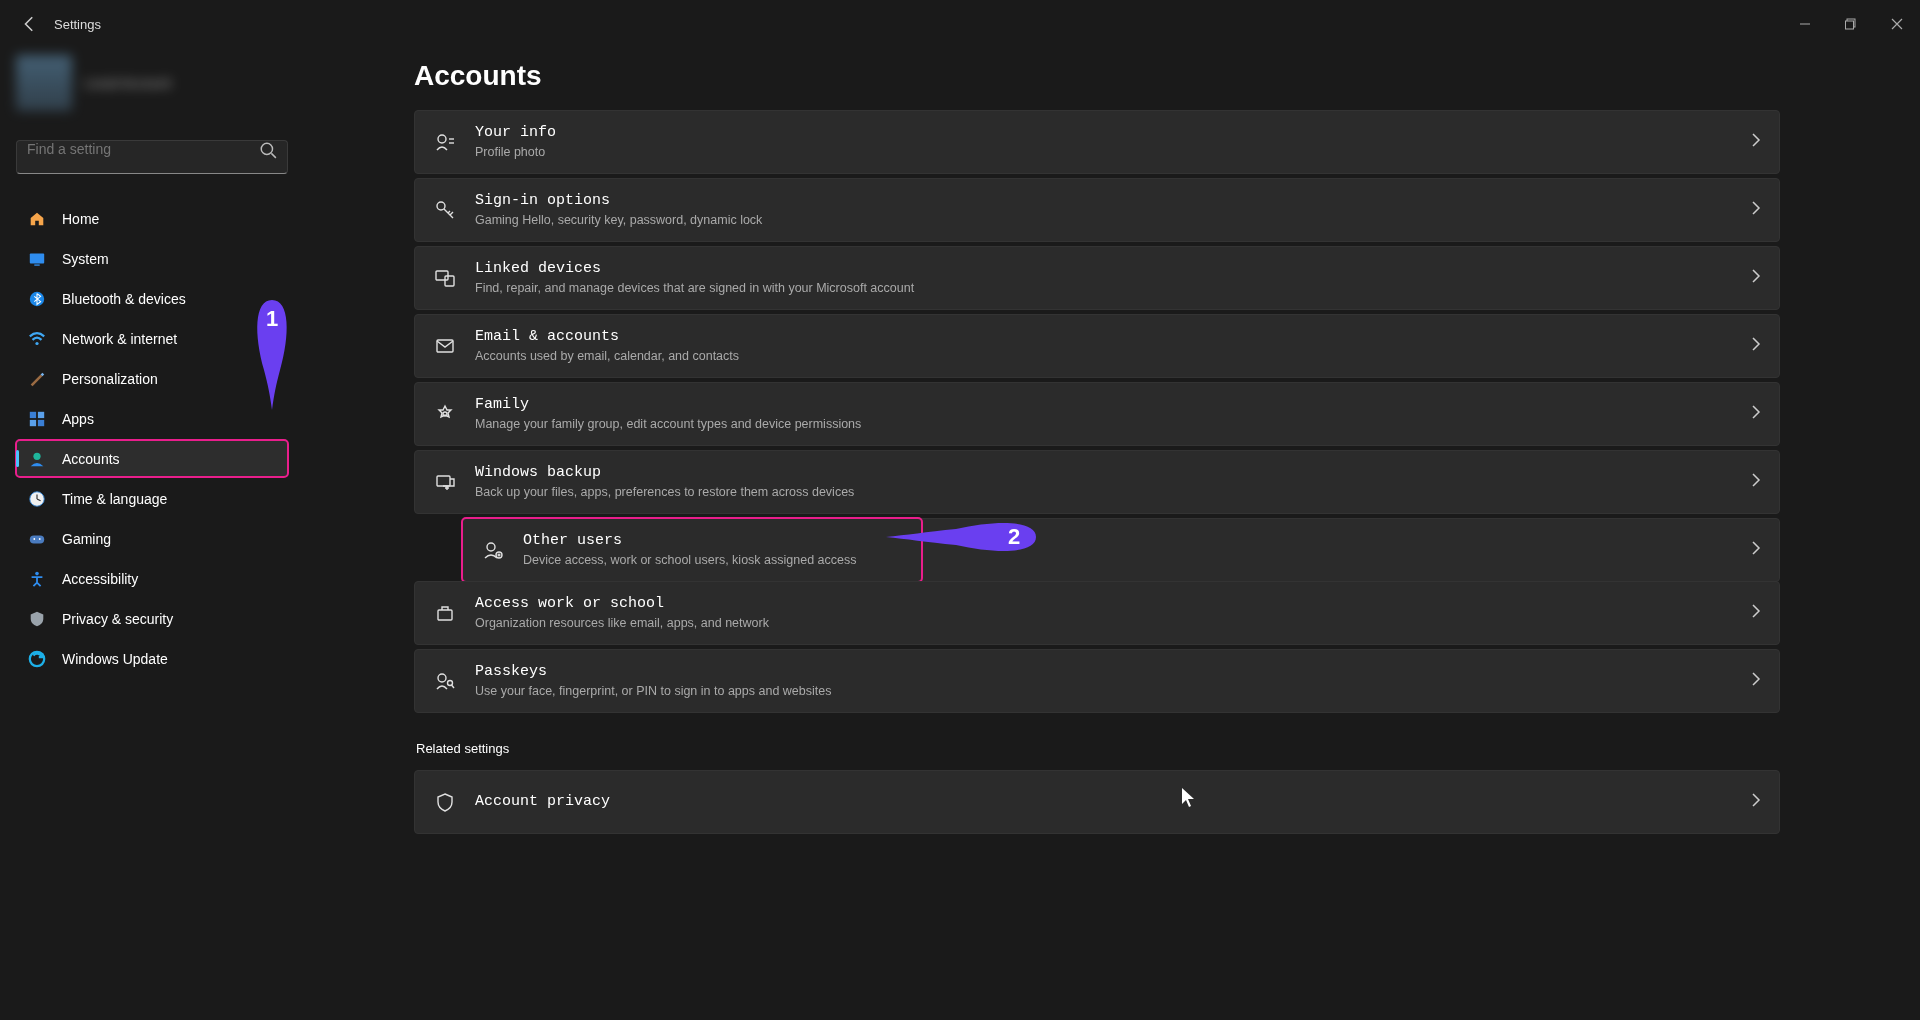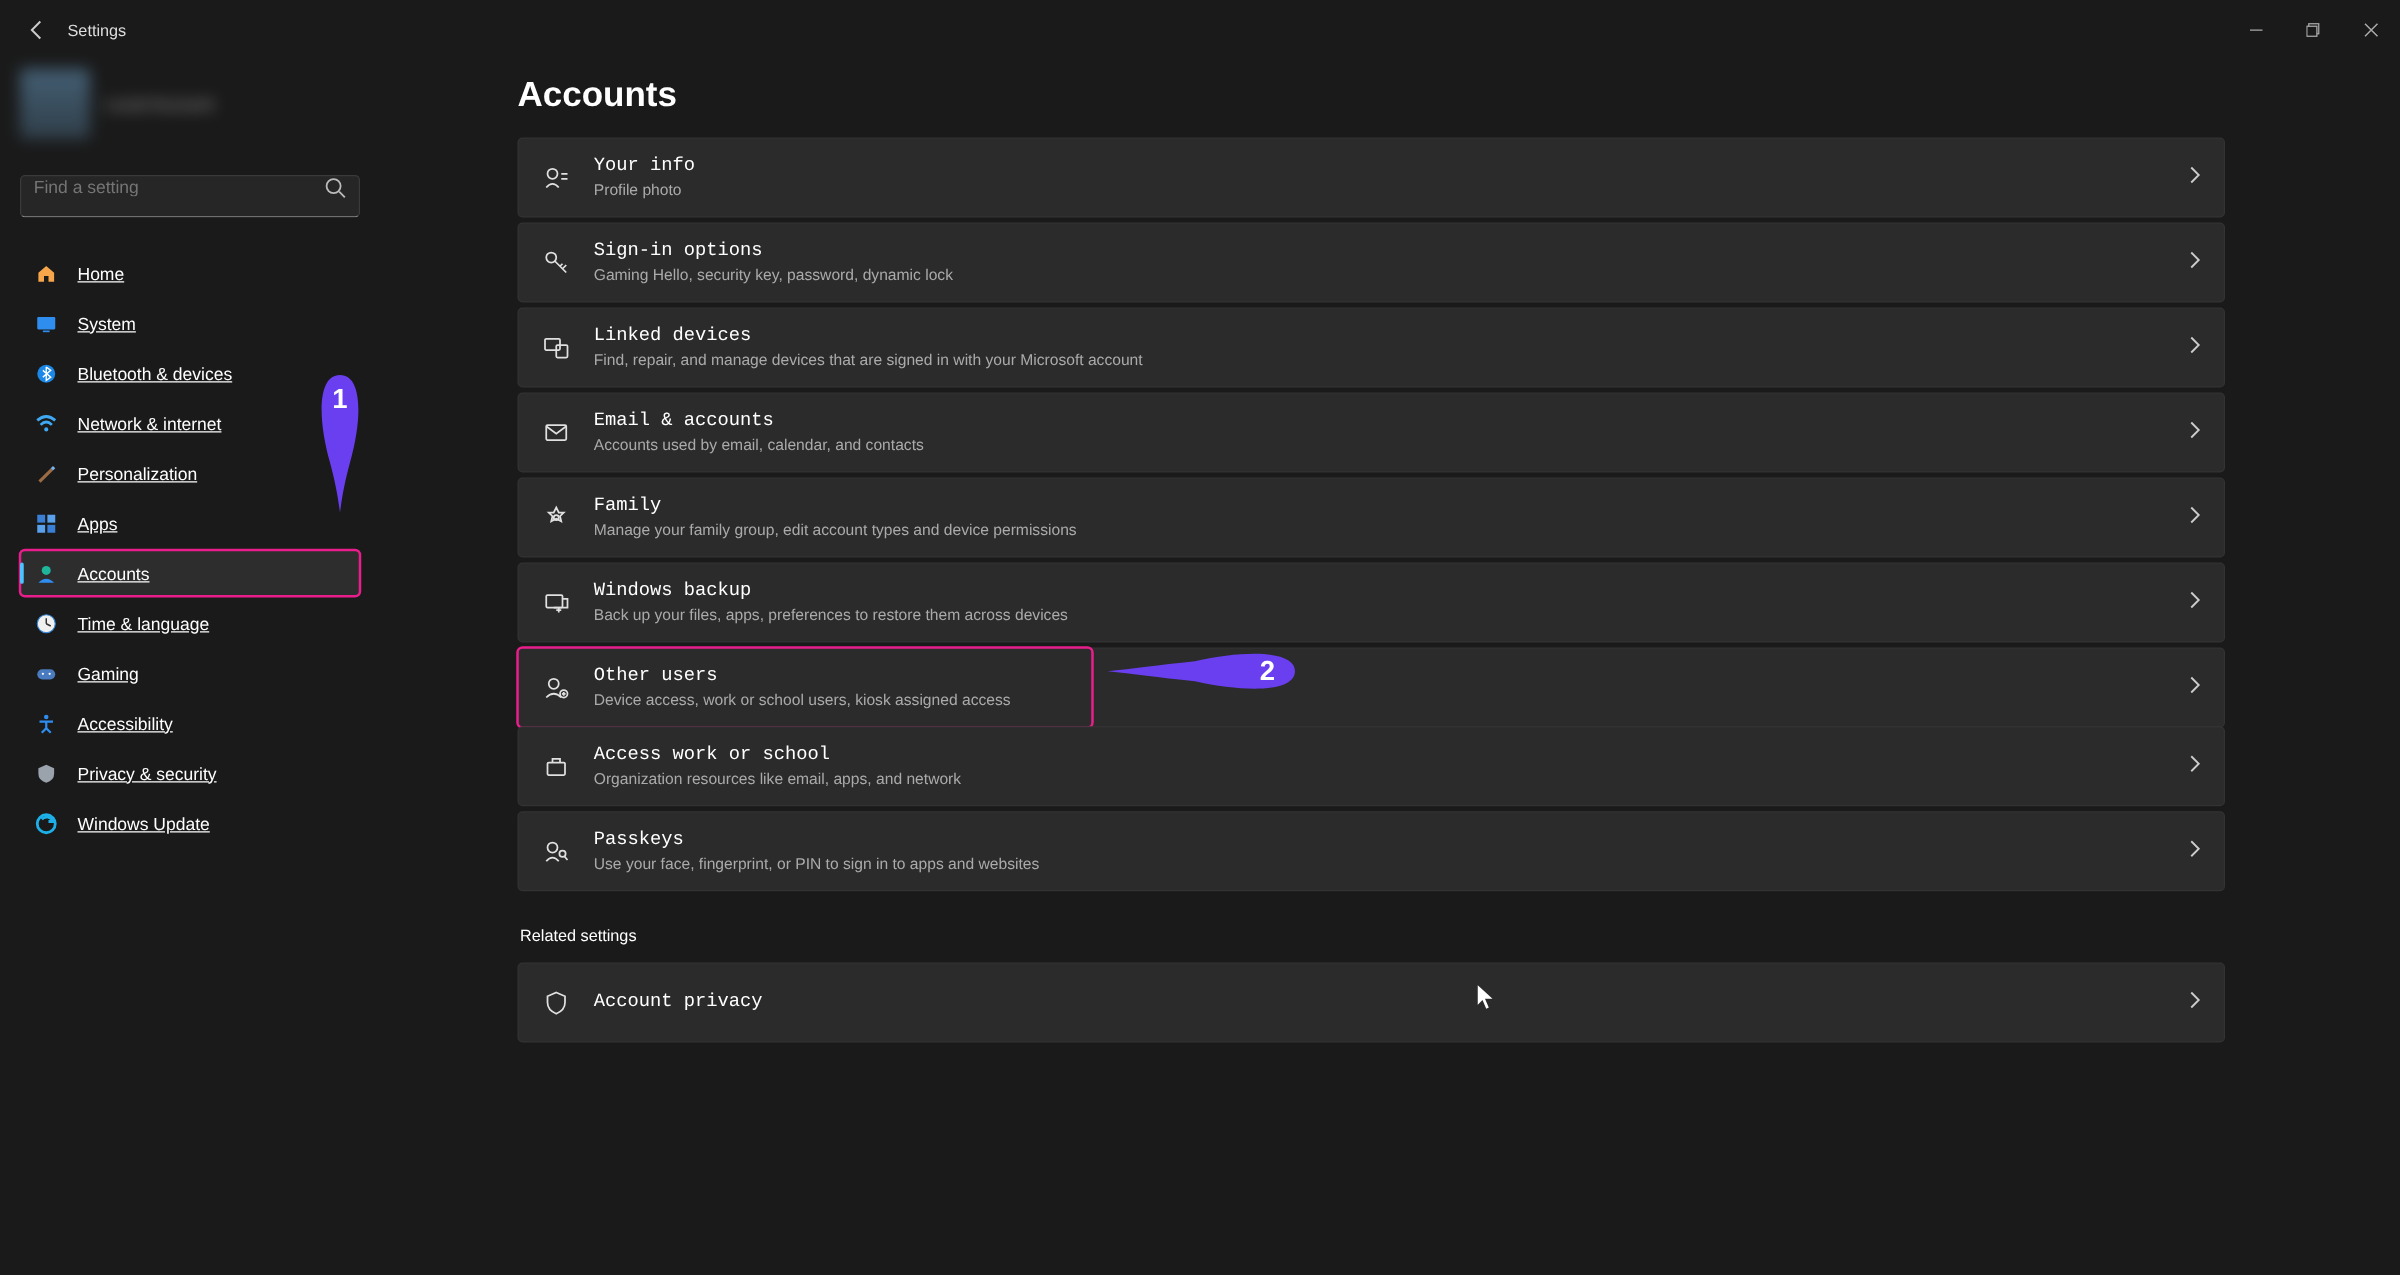--- a/index.html
+++ b/index.html
@@ -18,21 +18,21 @@
 
 .sidebar { width: 304px; padding: 4px 16px 0 16px; display: flex; flex-direction: column; }
 .user-block { display: flex; align-items: center; height: 62px; margin-bottom: 26px; filter: blur(6px); opacity: 0.65; }
 .user-block .avatar { width: 56px; height: 56px; background: linear-gradient(#5a84a3,#3d5364); border-radius: 3px; margin-right: 12px; }
 .user-block .uname { font-size: 14px; color: #ddd; }
 
 .search-box { height: 34px; background: #262626; border: 1px solid #3a3a3a; border-bottom: 1.5px solid #888; border-radius: 4px; display: flex; align-items: flex-start; padding: 0 10px; margin-bottom: 26px; }
 .search-box input { flex: 1; background: transparent; border: none; outline: none; color: #ccc; font-size: 14px; }
 .search-box .sicon { color: #bbb; }
 
-.nav { display: flex; flex-direction: column; gap: 3px; text-decoration: underline; }
+.nav { display: flex; flex-direction: column; gap: 3px; }
 .nav-item { height: 37px; display: flex; align-items: center; padding: 0 10px; border-radius: 4px; cursor: pointer; font-size: 14px; position: relative; }
 .nav-item .nicon { width: 22px; height: 22px; margin-right: 14px; display: flex; align-items: center; justify-content: center; }
 .nav-item.selected { background: #2d2d2d; }
 .nav-item.selected::before { content: ""; position: absolute; left: 0; top: 10px; bottom: 10px; width: 3px; background: #4cc2ff; border-radius: 2px; }
 .nav-item.annotated { outline: 2.5px solid #e91e8c; outline-offset: -1px; }
 
 
 .main { flex: 1; padding: 8px 140px 0 110px; overflow-y: auto; }
 .page-title { font-size: 28px; font-weight: 600; margin-bottom: 18px; margin-top: 4px; }
 
@@ -309,21 +309,21 @@
             </svg>
           </span>
       <div class="ctext">
         <div class="ctitle">Windows backup</div>
         <div class="csub">Back up your files, apps, preferences to restore them across devices</div>
       </div>
       <span class="chev"><svg width="10" height="14">
               <path d="M2 1 L8 7 L2 13" stroke="#ccc" stroke-width="1.5" fill="none"></path>
             </svg></span>
         </div>
-        <div style="position: relative; height: 59px; margin-bottom: 4px;">
+        <div style="position: relative; height: 59px; margin-bottom: 4px; margin-left: 48px;">
           <div class="card" style="position: absolute; inset: 0px; margin: 0px;">
             <span class="cicon"></span>
             <div class="ctext"></div>
             <span class="chev"><svg width="10" height="14">
                 <path d="M2 1 L8 7 L2 13" stroke="#ccc" stroke-width="1.5" fill="none"></path>
               </svg></span>
           </div>
           <div class="card annotated" style="width: 460px; position: absolute; left: 0px; top: 0px; margin-bottom: 0px;">
       <span class="cicon">
               <svg width="22" height="22" viewBox="0 0 22 22">

